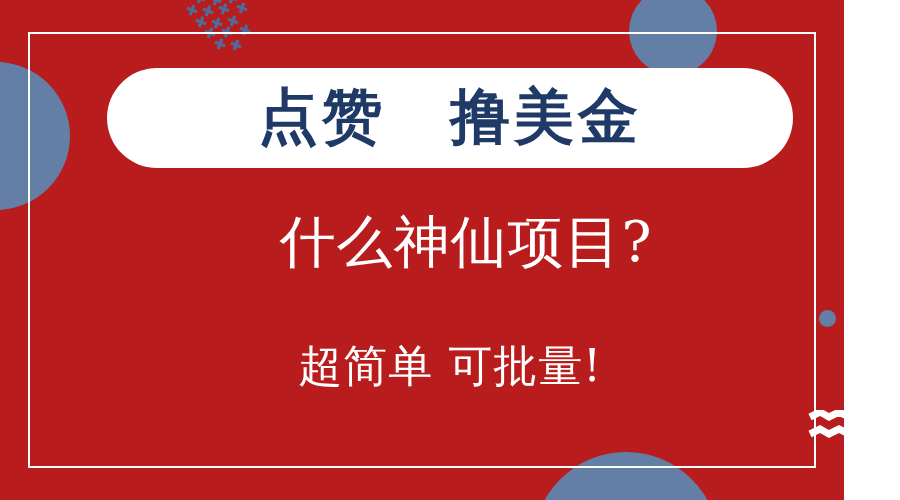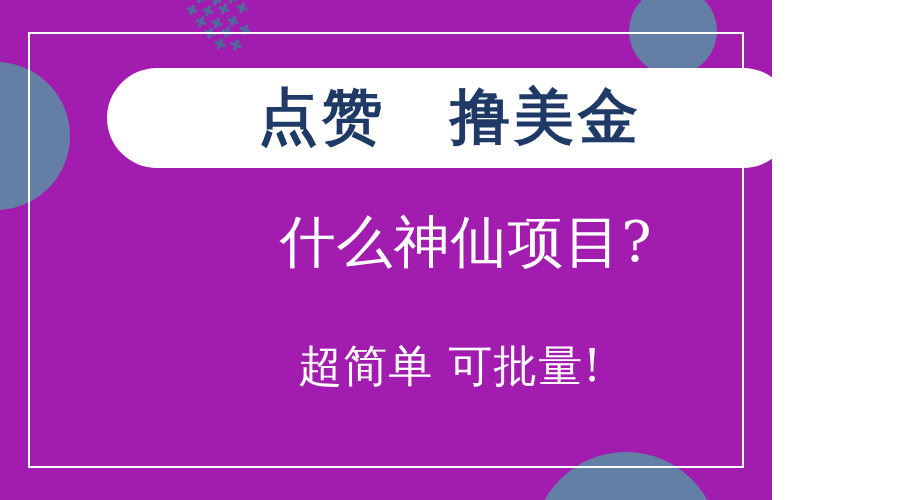--- a/index.html
+++ b/index.html
@@ -2,24 +2,24 @@
 <html><head>
 <meta charset="utf-8">
 <style>
   html, body {
     margin: 0;
     padding: 0;
     background: #ffffff;
   }
   #poster {
     position: relative;
-    width: 772px;
+    width: 844px;
     height: 500px;
     overflow: hidden;
-    background: #a21caf;
+    background: #b91c1c;
     font-family: "Liberation Sans", sans-serif;
   }
 
   
   .circle {
     position: absolute;
     border-radius: 50%;
     background: #647fa6;
   }
   .circle-left {

